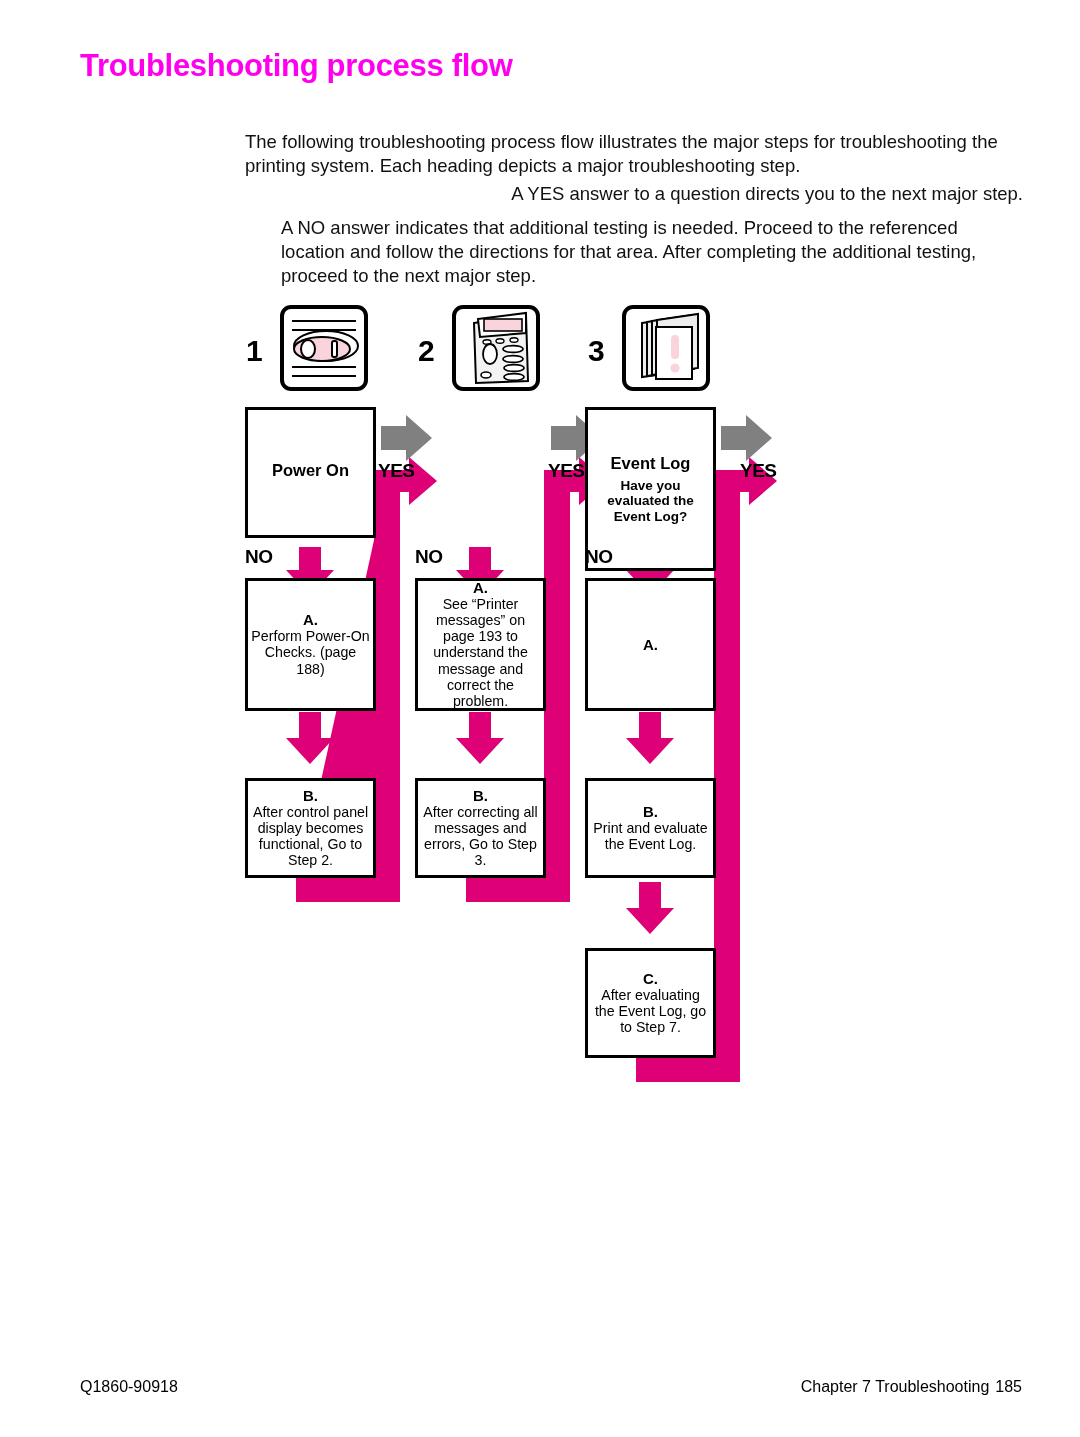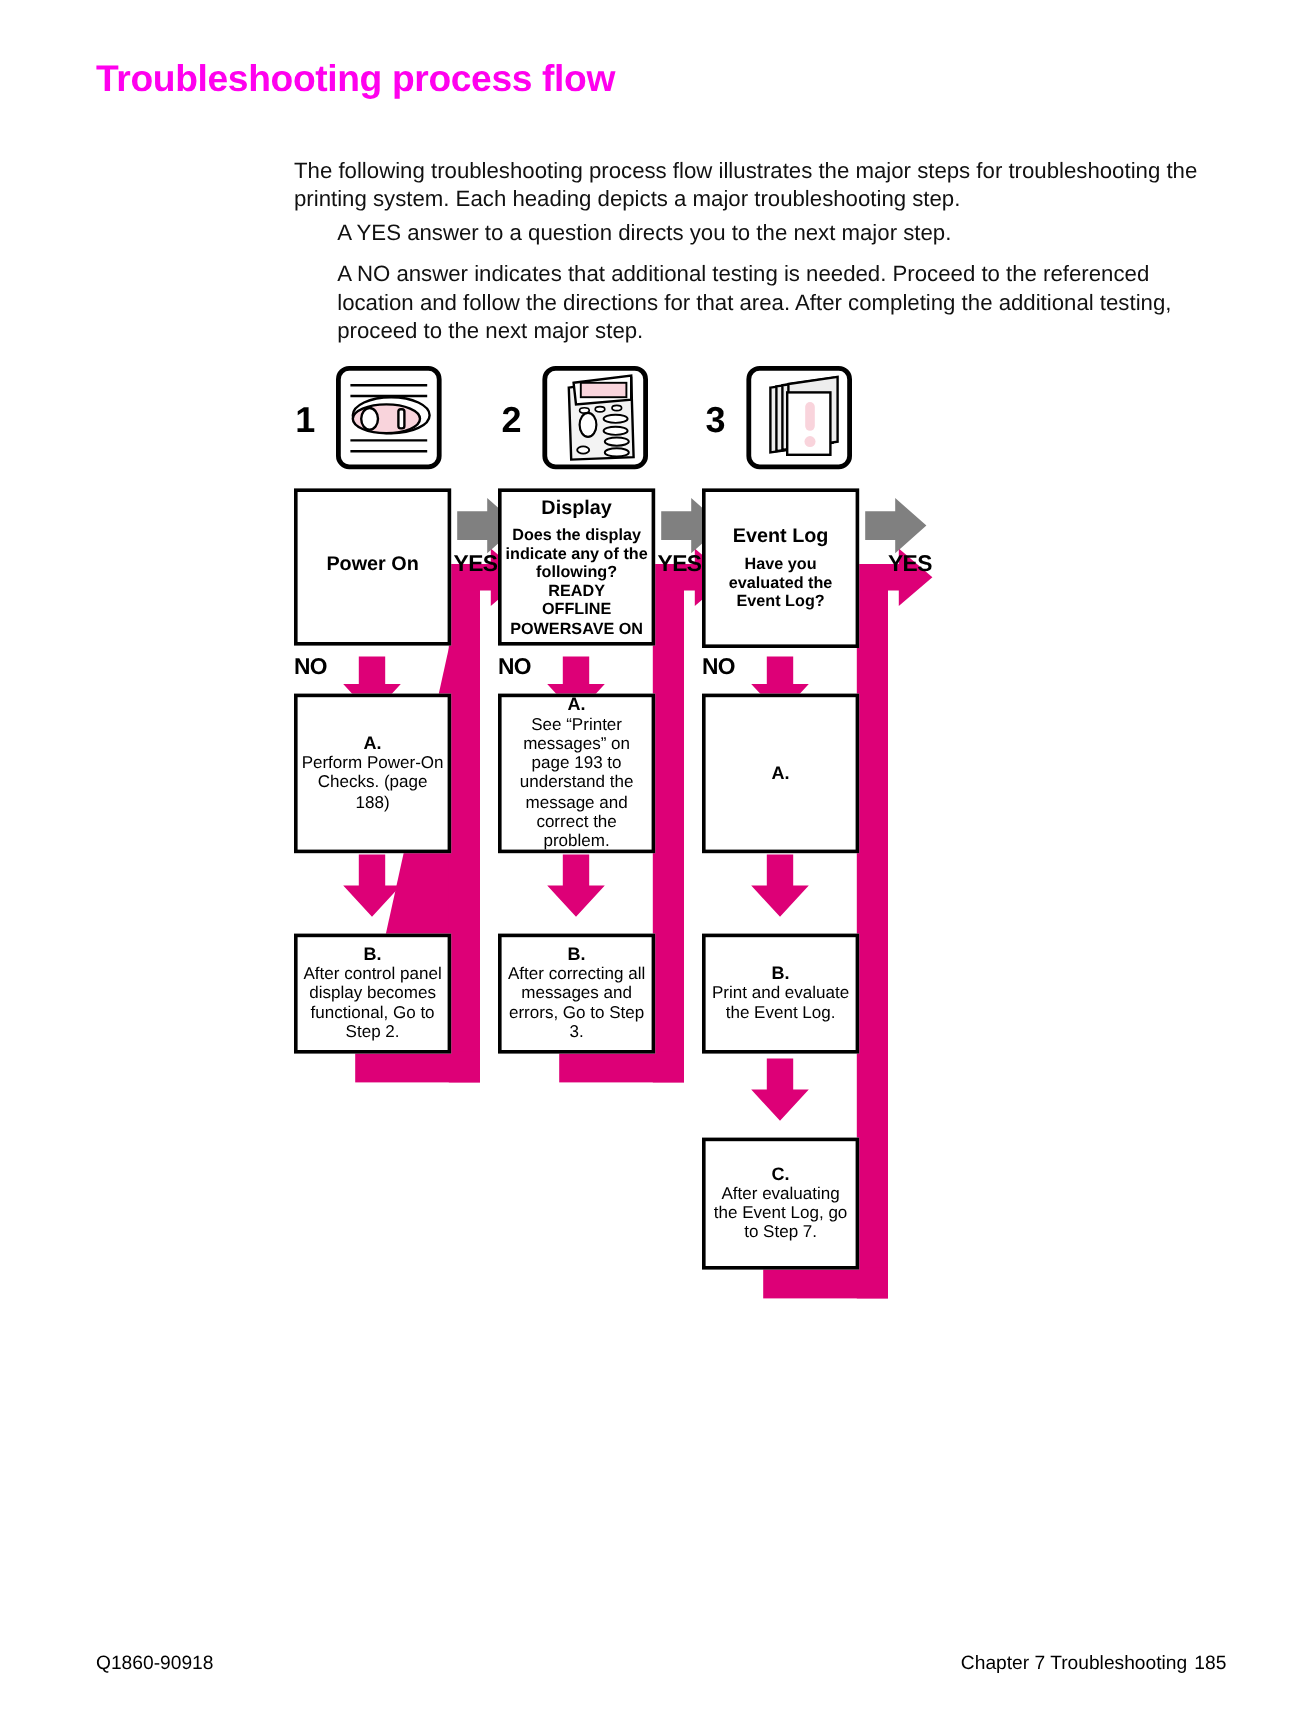--- a/index.html
+++ b/index.html
@@ -29,21 +29,21 @@
   }
 
   
   .para {
     position: absolute;
     font-size: 18.5px;
     line-height: 24px;
     color: #111111;
   }
   #para-1 { left: 245px; top: 130px; width: 778px; }
-  #para-2 { left: 281px; top: 182px; width: 742px; }
+  #para-2 { left: 281px; top: 182px; width: 742px; text-align: right; }
   #para-3 { left: 281px; top: 216px; width: 742px; }
 
   
   #flow {
     position: absolute;
     left: 0;
     top: 0;
     width: 1080px;
     height: 1437px;
   }
@@ -241,31 +241,22 @@
       <rect x="30" y="18" width="36" height="52" fill="#fff" stroke="#000" stroke-width="2"></rect>
       <rect x="45" y="26" width="8" height="24" rx="4" fill="#F9D4DC"></rect>
       <circle cx="49" cy="59" r="4.6" fill="#F9D4DC"></circle>
     </svg>
   </div>
 
   <div class="fbox" style="left:245px;top:407px;width:131px;height:131px;">
     <div class="hdr">Power On</div>
   </div>
 
-  <div class="fbox" style="left:415px;top:407px;width:131px;height:131px;">
-    <div class="hdr">Display</div>
-    <div class="q">Does the display indicate any of the following?</div>
-    <div class="q">
-      <span class="mono-line">READY</span>
-      <span class="mono-line">OFFLINE</span>
-      <span class="mono-line">POWERSAVE ON</span>
-    </div>
-  </div>
-
-  <div class="fbox" style="left:585px;top:407px;width:131px;height:133px;">
+
+  <div class="fbox" style="left:585px;top:407px;width:131px;height:164px;">
     <div class="hdr">Event Log</div>
     <div class="q">Have you evaluated the Event Log?</div>
   </div>
 
   <div class="yn" style="left:378px;top:460px;">YES</div>
   <div class="yn" style="left:548px;top:460px;">YES</div>
   <div class="yn" style="left:740px;top:460px;">YES</div>
 
   <div class="yn" style="left:245px;top:546px;">NO</div>
   <div class="yn" style="left:415px;top:546px;">NO</div>

